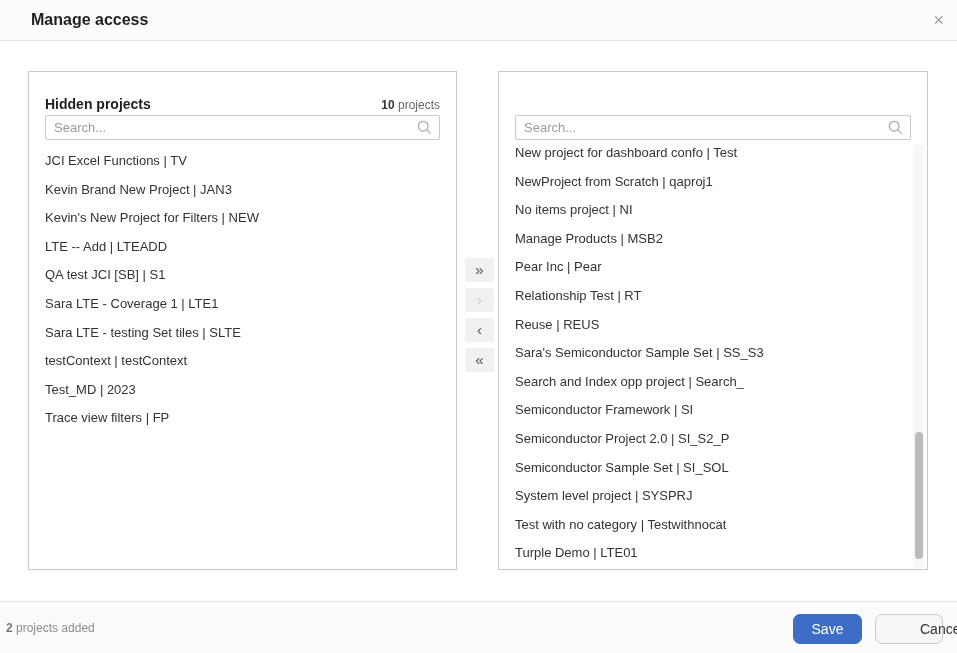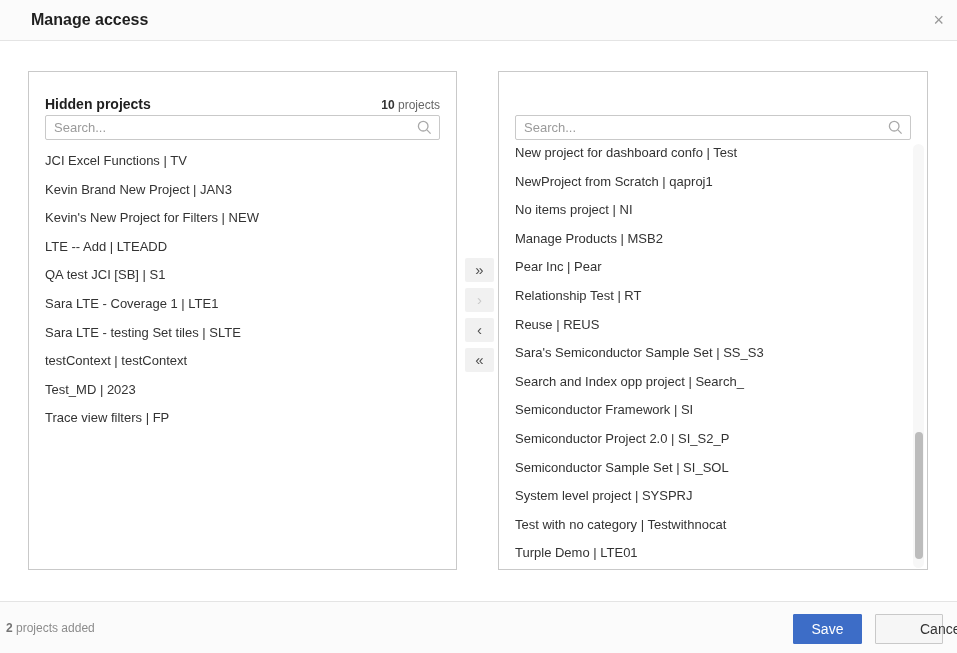--- a/index.html
+++ b/index.html
@@ -88,21 +88,21 @@
   .dlg-footer {
     position:absolute; left:0; right:0; bottom:0; height:52px;
     background:#fbfbfb; border-top:1px solid #e4e4e4;
   }
   .added-note {
     position:absolute; left:6px; top:50%; transform:translateY(-50%);
     font-size:12px; color:#8c8c8c;
   }
   .added-note .num { font-weight:bold; color:#757575; }
   .btn {
-    position:absolute; top:12px; height:30px; border-radius:1px;
+    position:absolute; top:12px; height:30px; border-radius:7px;
     font-size:14px; cursor:pointer; font-family:"Liberation Sans", sans-serif;
   }
   .btn-save {
     right:95px; width:69px; background:#3d6dc7; border:1px solid #3d6dc7;
     color:#ffffff;
   }
   .btn-cancel {
     right:14px; width:68px; background:#f6f6f6; border:1px solid #c9c9c9;
     color:#333333;
     padding-left:44px;

